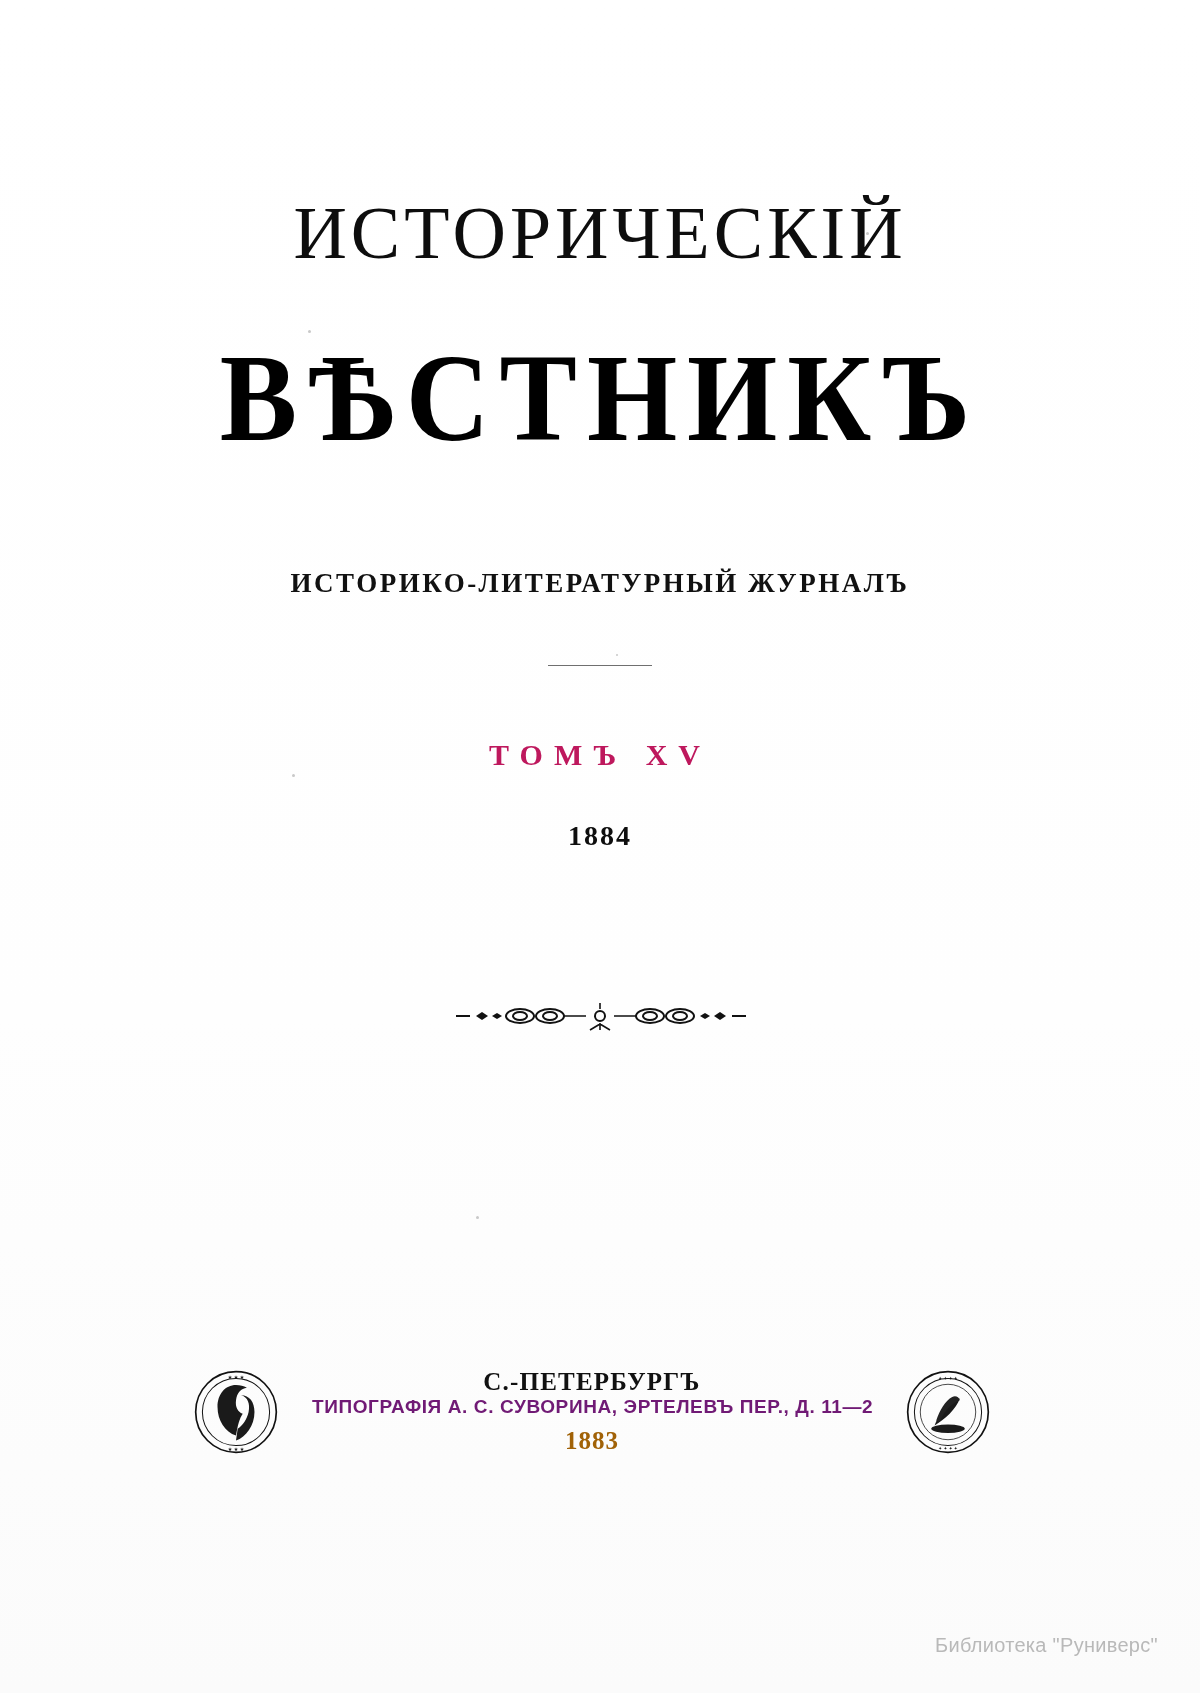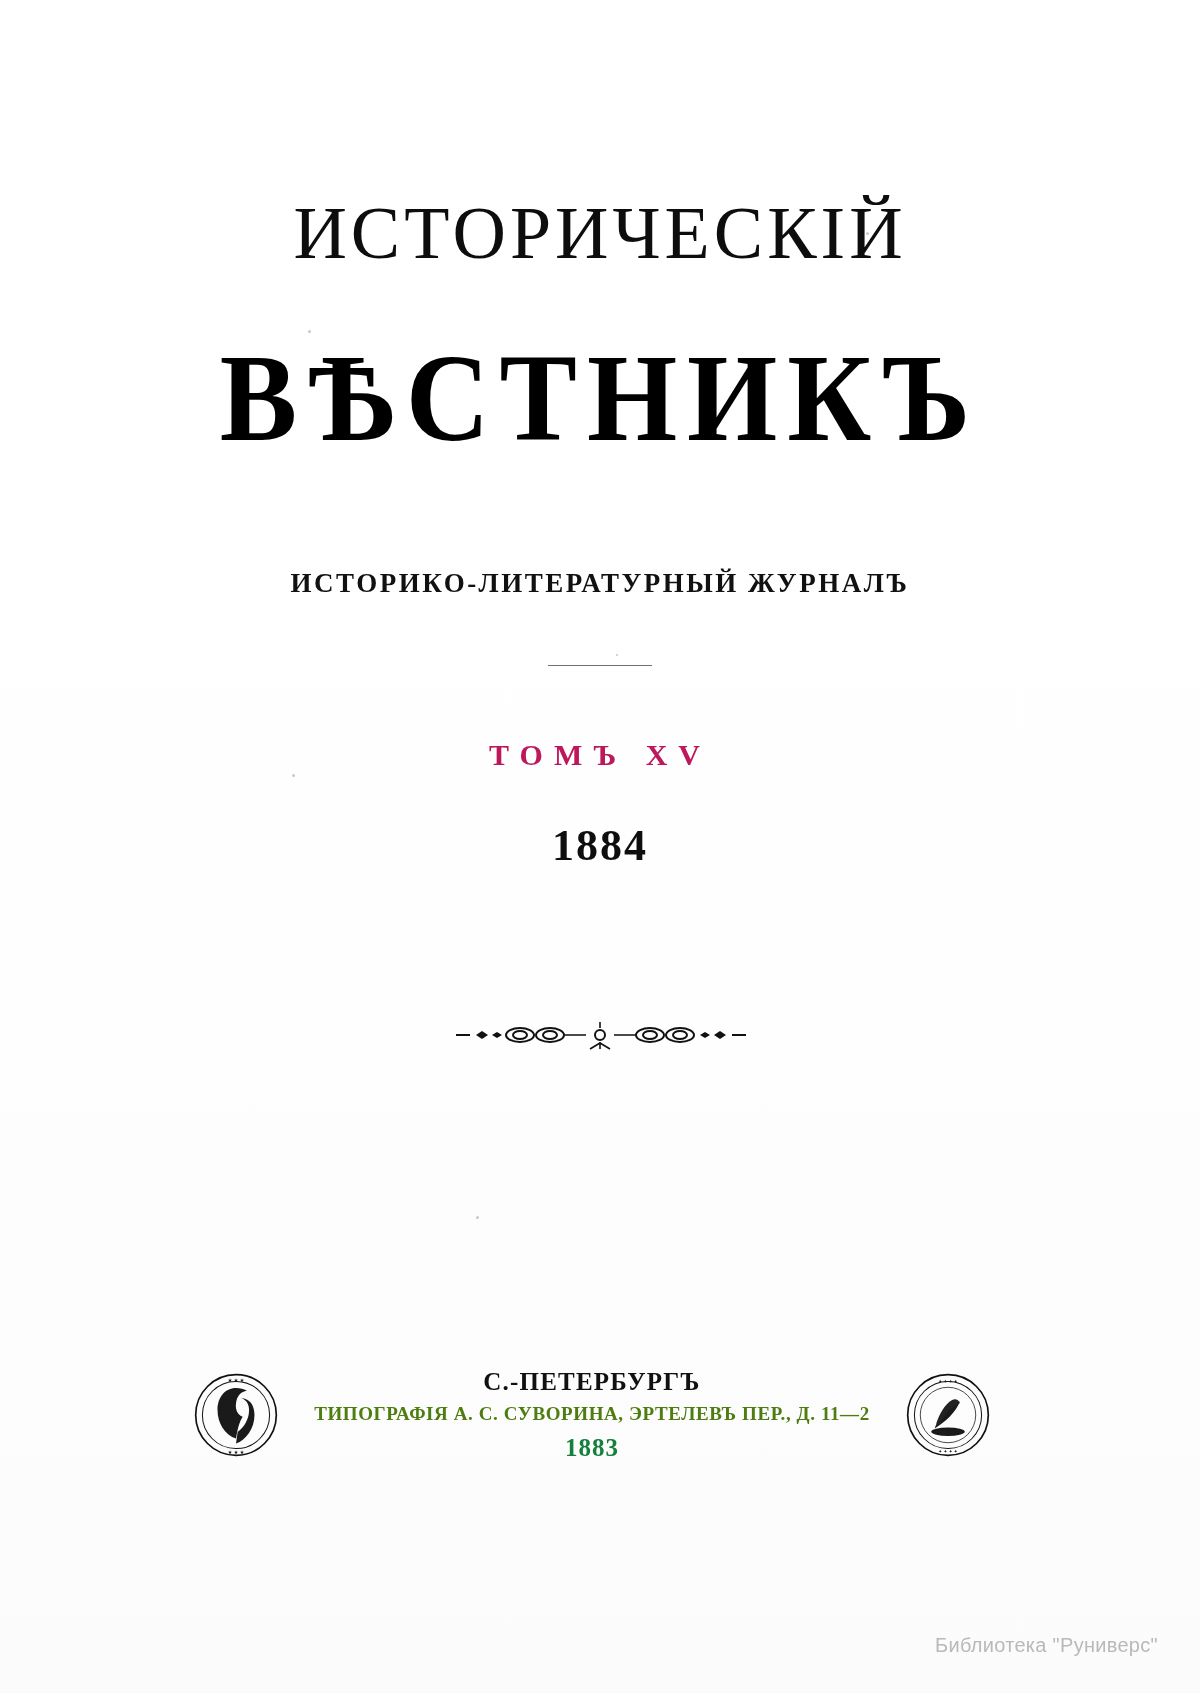--- a/index.html
+++ b/index.html
@@ -90,21 +90,21 @@
     font-weight: 700;
     letter-spacing: 11px;
     color: #be185d;
     text-align: center;
     white-space: nowrap;
   }
 
   .year {
     margin-top: 48px;
     font-family: "Liberation Serif", serif;
-    font-size: 44px;
+    font-size: 28px;
     font-weight: 700;
     letter-spacing: 2px;
     color: #0e0e0e;
     text-align: center;
   }
 
   .ornament {
     margin-top: 144px;
     width: 300px;
     height: 40px;
@@ -130,36 +130,35 @@
   .city {
     font-family: "Liberation Serif", serif;
     font-size: 25px;
     font-weight: 700;
     letter-spacing: 1.2px;
     color: #111111;
     white-space: nowrap;
   }
 
   .printer {
-    margin-top: 7px;
-    font-family: Liberation Serif, serif;
+    font-family: Liberation Sans, sans-serif;
     font-size: 19px;
     font-weight: 700;
     letter-spacing: 0.6px;
-    color: #4d7c0f;
+    color: #701a75;
     white-space: nowrap;
   }
 
   .imprint-year {
     margin-top: 9px;
     font-family: "Liberation Serif", serif;
     font-size: 25px;
     font-weight: 700;
     letter-spacing: 1px;
-    color: #15803d;
+    color: #a16207;
   }
 
   .seal {
     width: 84px;
     height: 84px;
     flex: 0 0 84px;
   }
   .seal-left { margin-right: 18px; }
   .seal-right { margin-left: 18px; }
 

